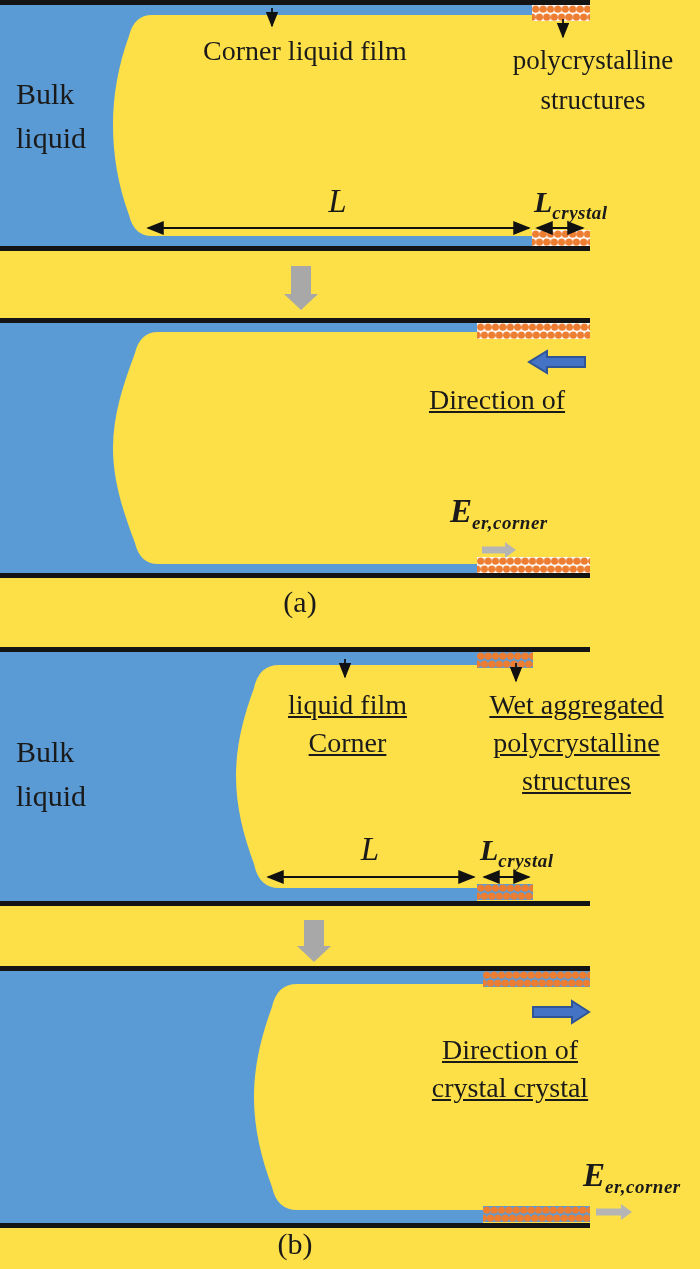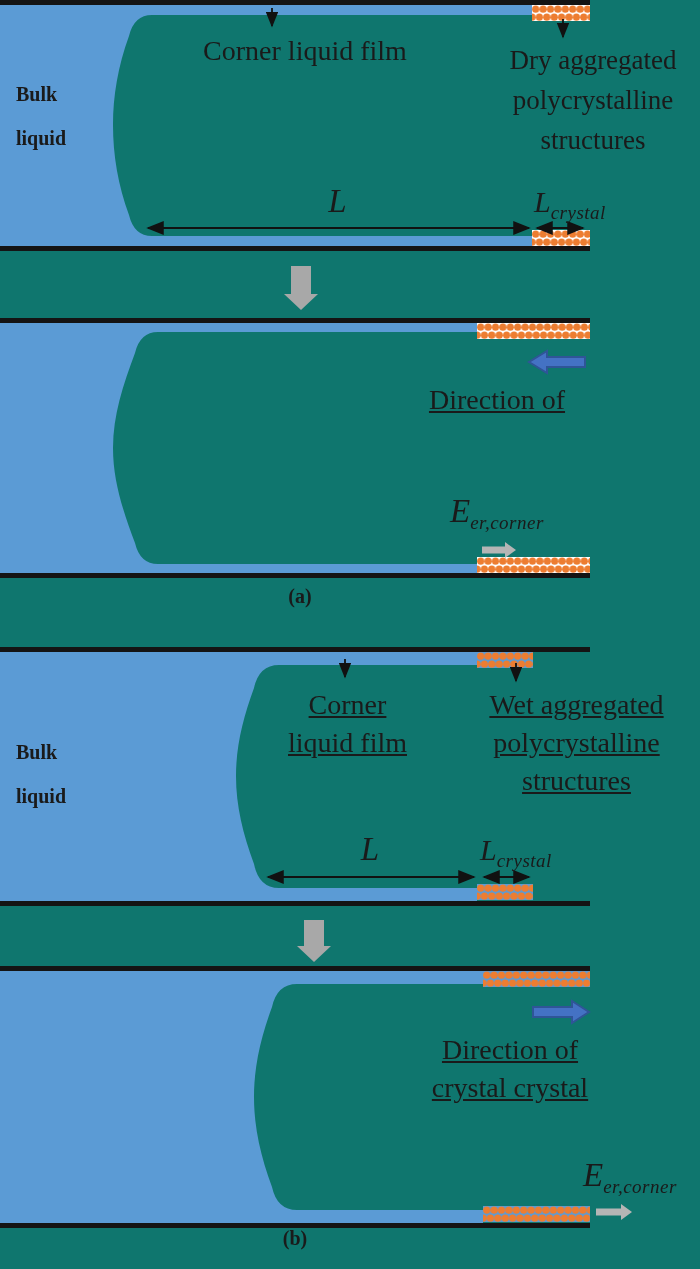--- a/index.html
+++ b/index.html
@@ -1,30 +1,30 @@
 <!DOCTYPE html>
 <html><head>
 <meta charset="utf-8">
 <style>
   html,body{margin:0;padding:0;background:#ffffff;}
-  #canvas{position:relative;width:700px;height:1269px;background:#0f766e;overflow:hidden;
+  #canvas{position:relative;width:700px;height:1269px;background:#fde047;overflow:hidden;
           font-family:"Liberation Serif", serif;color:#1a1a1a;}
   #fig-svg{position:absolute;left:0;top:0;}
   .txt{position:absolute;color:#1a1a1a;line-height:1.2;}
   .center{text-align:center;}
   .line{display:block;}
   .fs27{font-size:27px;}
   .fs28{font-size:28px;}
-  .fs30{font-size:20px;font-weight:bold;}
+  .fs30{font-size:30px;}
   .lh38 .line{line-height:38px;text-decoration:underline;}
   .lh40 .line{line-height:40px;}
   .lh44 .line{line-height:44px;}
   .sym{font-style:italic;font-size:33px;}
   .subscr{font-style:italic;font-size:19px;position:relative;top:7px;letter-spacing:0.5px;}
-  .nowrap{white-space:nowrap;}
+  .nowrap{white-space:nowrap;font-weight:bold;}
 </style>
 </head>
 <body>
 
 <div id="canvas">
 
   <svg id="fig-svg" width="700" height="1269" viewBox="0 0 700 1269">
     <defs>
       <pattern id="dotsDry" width="7.4" height="16" patternUnits="userSpaceOnUse">
         <circle cx="3.7" cy="4.2" r="3.6" fill="#ed7d31"></circle>
@@ -97,21 +97,20 @@
       <rect width="107" height="16" fill="#5b9bd5"></rect>
       <rect width="107" height="16" fill="url(#dotsDry)"></rect>
     </g>
     <polygon points="533,1007 572,1007 572,1001 589,1012 572,1023 572,1017 533,1017" stroke-width="2" fill="#4472c4" stroke="#2f5597"></polygon>
     <polygon points="596,1208.5 621,1208.5 621,1204 632,1212 621,1220 621,1215.5 596,1215.5" fill="#b5b5b5"></polygon>
   </svg>
 
   <div class="txt fs28 center" style="left:170px;top:34px;width:270px;">Corner liquid film</div>
 
   <div class="txt fs27 center lh40" style="left:487px;top:40px;width:212px;">
-    <span class="line">Dry aggregated</span>
     <span class="line">polycrystalline</span>
     <span class="line">structures</span>
   </div>
 
   <div class="txt fs30 lh44" style="left:16px;top:72px;">
     <span class="line">Bulk</span>
     <span class="line">liquid</span>
   </div>
 
   <div class="txt center" style="left:300px;top:182px;width:75px;">
@@ -126,22 +125,22 @@
     <span class="line">Direction of</span>
   </div>
 
   <div class="txt nowrap" style="left:450px;top:492px;">
     <span class="sym">E</span><span class="subscr">er,corner</span>
   </div>
 
   <div class="txt fs30 center" style="left:250px;top:584px;width:100px;">(a)</div>
 
   <div class="txt fs28 center lh38" style="left:265px;top:686px;width:165px;">
+    <span class="line">liquid film</span>
     <span class="line">Corner</span>
-    <span class="line">liquid film</span>
   </div>
 
   <div class="txt fs28 center lh38" style="left:453px;top:686px;width:247px;">
     <span class="line">Wet aggregated</span>
     <span class="line">polycrystalline</span>
     <span class="line">structures</span>
   </div>
 
   <div class="txt fs30 lh44" style="left:16px;top:730px;">
     <span class="line">Bulk</span>

